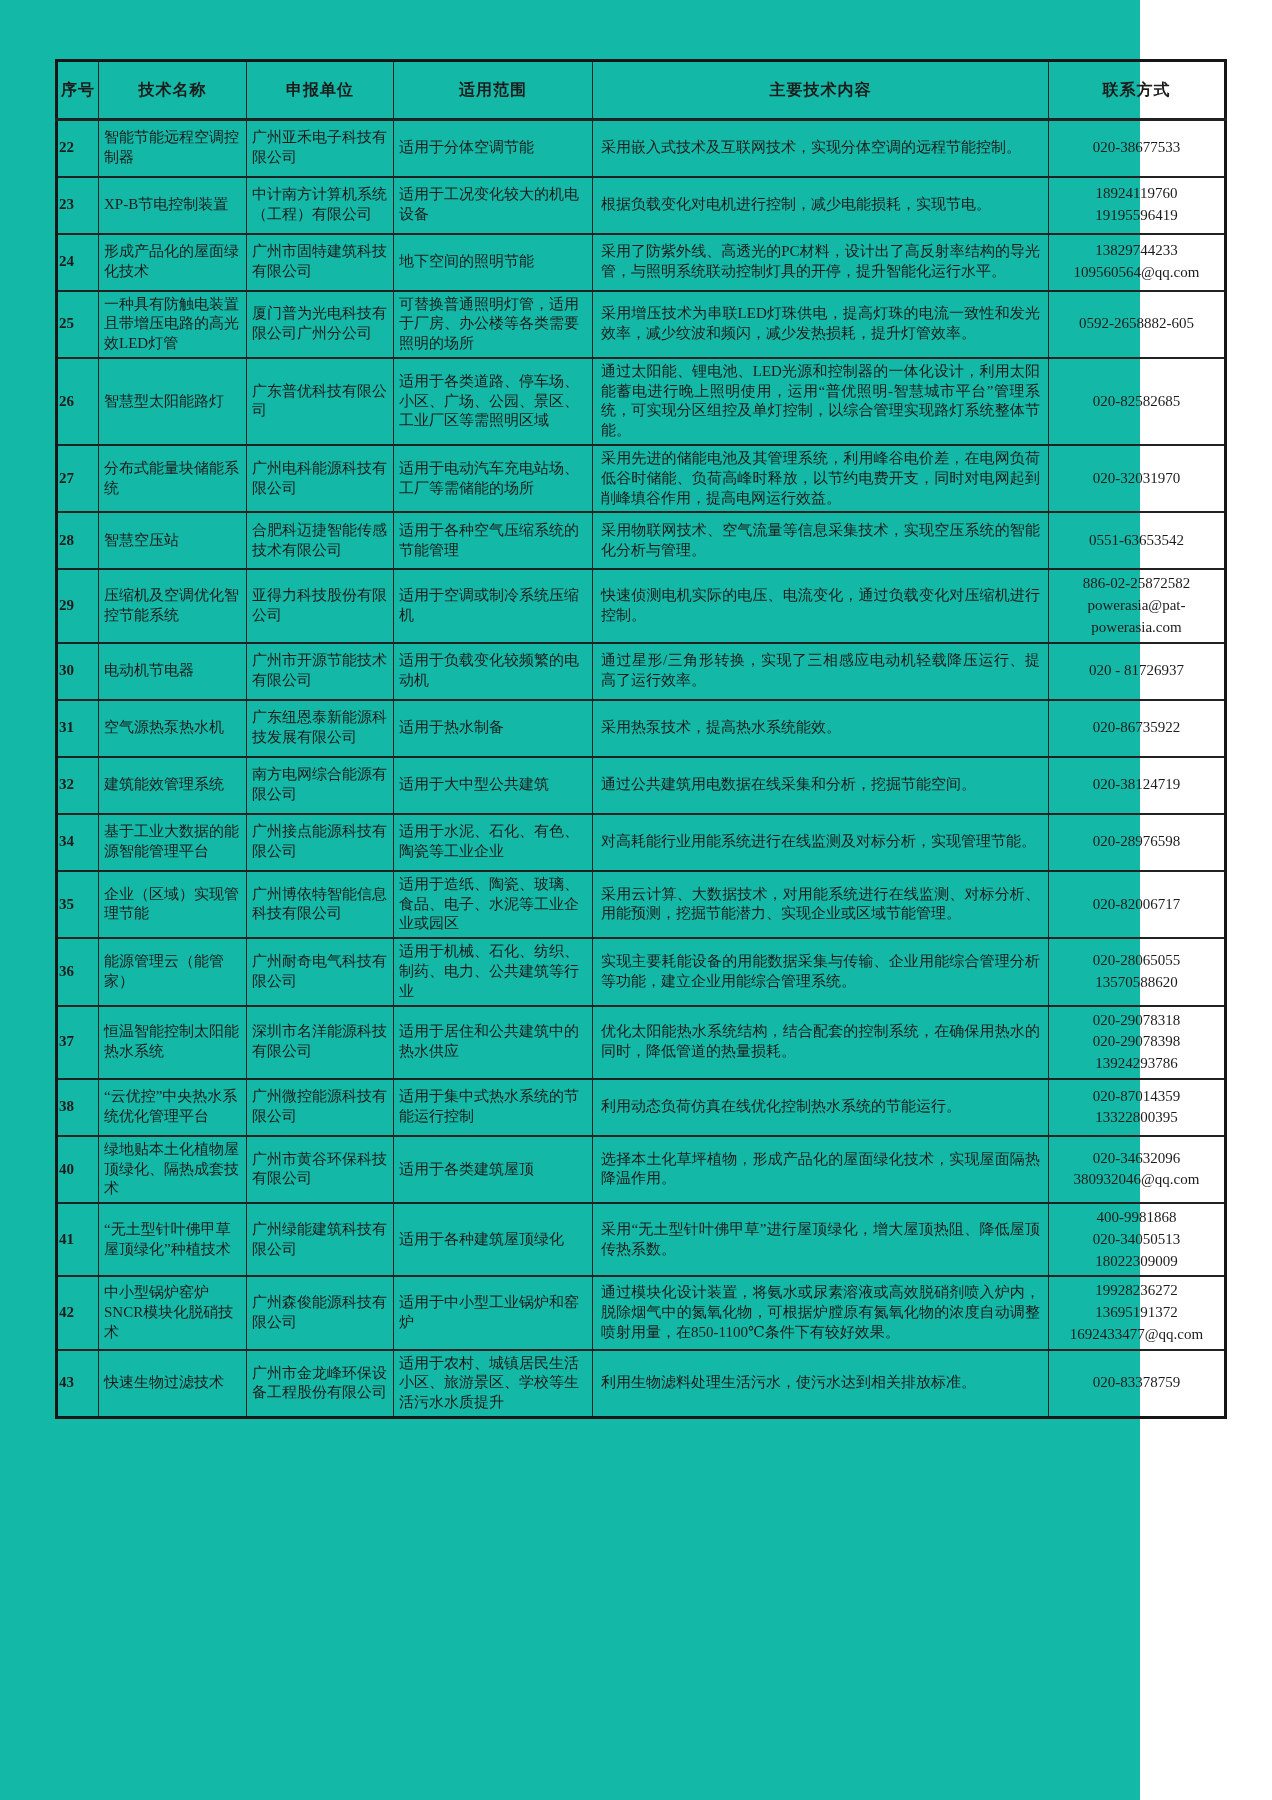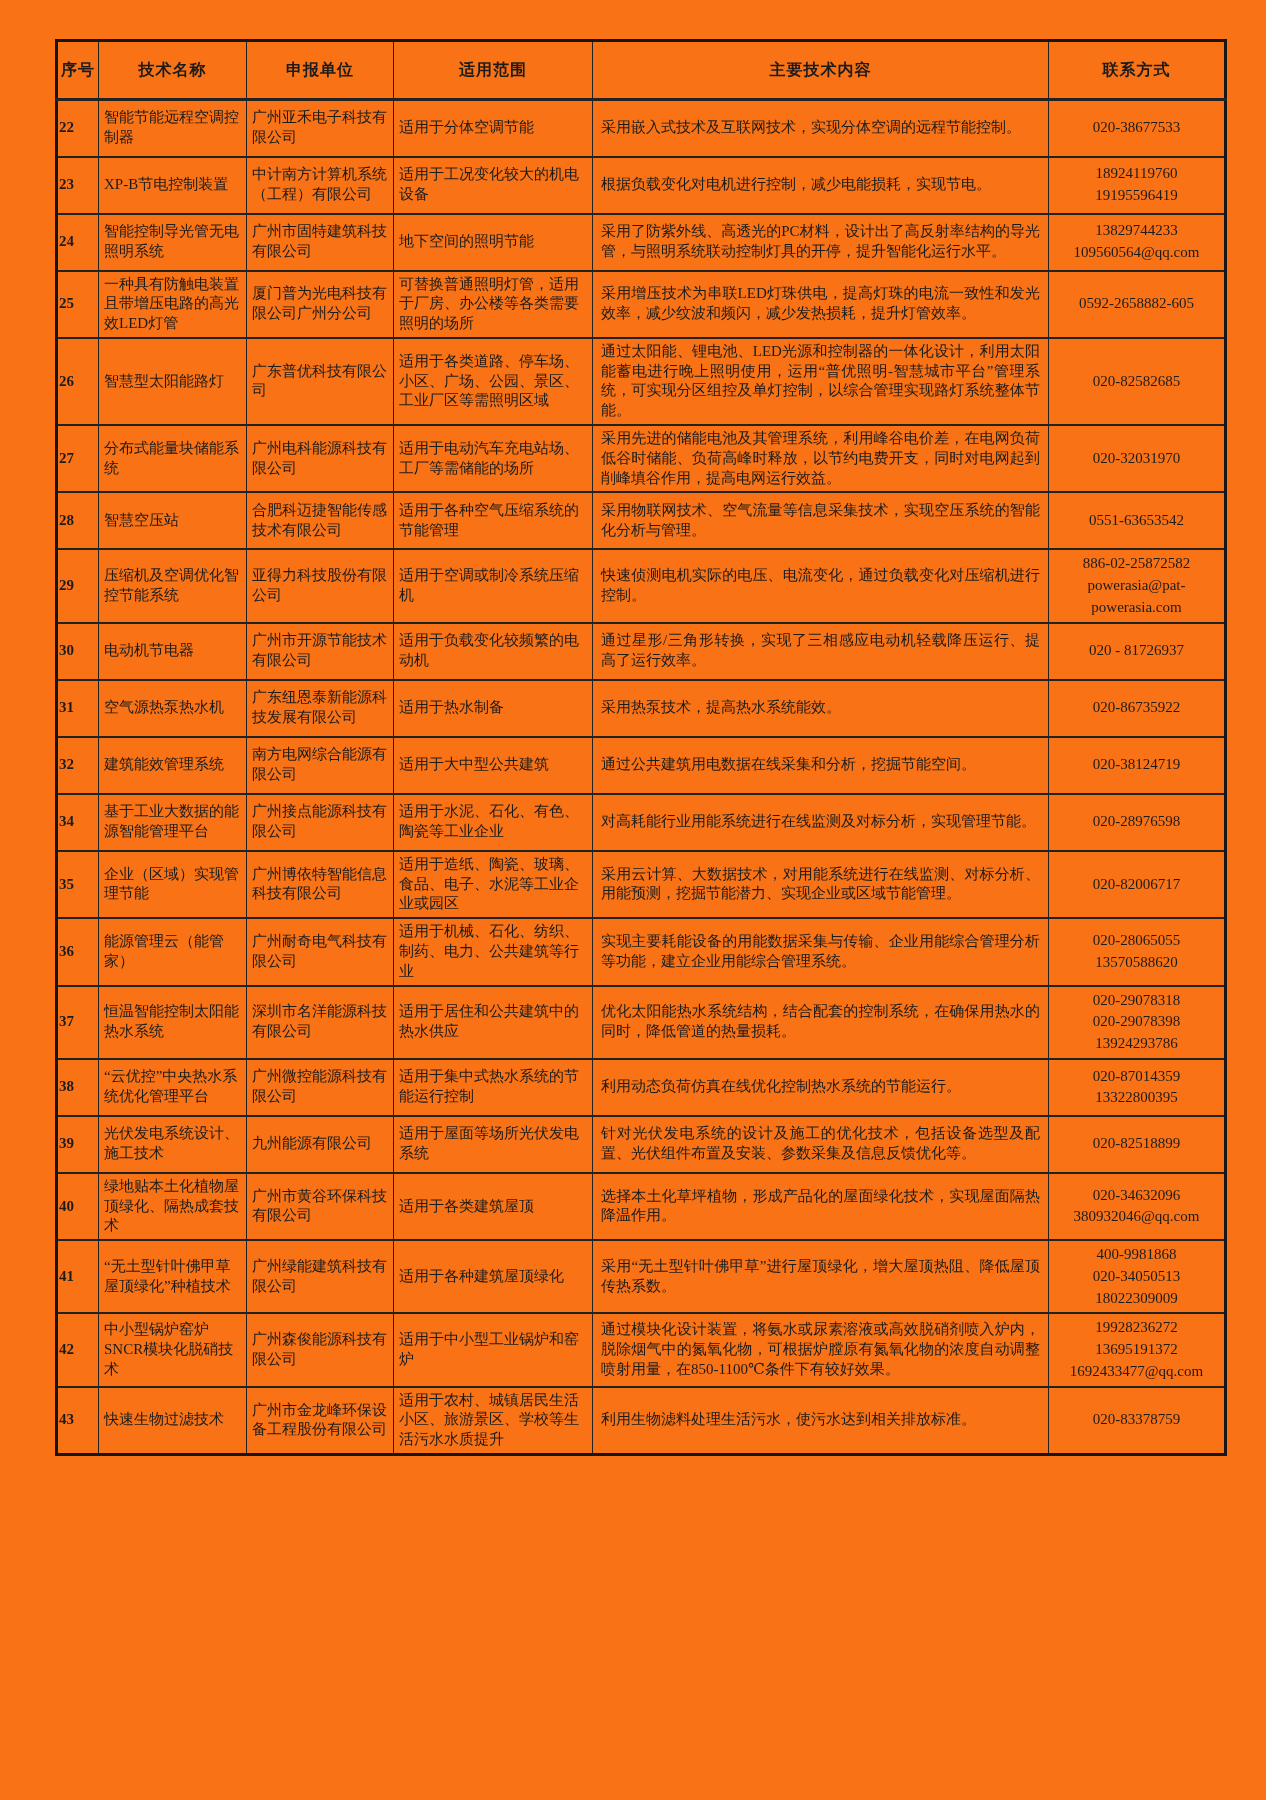--- a/index.html
+++ b/index.html
@@ -9,24 +9,24 @@
   }
   body {
     width: 1272px;
     height: 1800px;
     font-family: "Liberation Serif", "DejaVu Serif", serif;
     color: #1c1c1c;
     -webkit-font-smoothing: antialiased;
   }
   .page {
     box-sizing: border-box;
-    width: 1266px;
+    width: 1140px;
     height: 1800px;
-    padding: 39px 48px 0 55px;
-    background: #f97316;
+    padding: 59px 48px 0 55px;
+    background: #14b8a6;
   }
   table.tech-table {
     border-collapse: collapse;
     table-layout: fixed;
     width: 1169px;
     border: 3px solid #161616;
   }
   .tech-table th, .tech-table td {
     border: solid #222222;
     border-width: 2px 1px;
@@ -101,21 +101,21 @@
     <td class="c-no">23</td>
     <td class="c-name">XP-B节电控制装置</td>
     <td class="c-org">中计南方计算机系统（工程）有限公司</td>
     <td class="c-scope">适用于工况变化较大的机电设备</td>
     <td class="c-content">根据负载变化对电机进行控制，减少电能损耗，实现节电。</td>
     <td class="c-contact">18924119760
 19195596419</td>
   </tr>
         <tr>
     <td class="c-no">24</td>
-    <td class="c-name">智能控制导光管无电照明系统</td>
+    <td class="c-name">形成产品化的屋面绿化技术</td>
     <td class="c-org">广州市固特建筑科技有限公司</td>
     <td class="c-scope">地下空间的照明节能</td>
     <td class="c-content">采用了防紫外线、高透光的PC材料，设计出了高反射率结构的导光管，与照明系统联动控制灯具的开停，提升智能化运行水平。</td>
     <td class="c-contact">13829744233
 109560564@qq.com</td>
   </tr>
         <tr>
     <td class="c-no">25</td>
     <td class="c-name">一种具有防触电装置且带增压电路的高光效LED灯管</td>
     <td class="c-org">厦门普为光电科技有限公司广州分公司</td>
@@ -218,28 +218,20 @@
         <tr>
     <td class="c-no">38</td>
     <td class="c-name">“云优控”中央热水系统优化管理平台</td>
     <td class="c-org">广州微控能源科技有限公司</td>
     <td class="c-scope">适用于集中式热水系统的节能运行控制</td>
     <td class="c-content">利用动态负荷仿真在线优化控制热水系统的节能运行。</td>
     <td class="c-contact">020-87014359
 13322800395</td>
   </tr>
         <tr>
-    <td class="c-no">39</td>
-    <td class="c-name">光伏发电系统设计、施工技术</td>
-    <td class="c-org">九州能源有限公司</td>
-    <td class="c-scope">适用于屋面等场所光伏发电系统</td>
-    <td class="c-content">针对光伏发电系统的设计及施工的优化技术，包括设备选型及配置、光伏组件布置及安装、参数采集及信息反馈优化等。</td>
-    <td class="c-contact">020-82518899</td>
-  </tr>
-        <tr>
     <td class="c-no">40</td>
     <td class="c-name">绿地贴本土化植物屋顶绿化、隔热成套技术</td>
     <td class="c-org">广州市黄谷环保科技有限公司</td>
     <td class="c-scope">适用于各类建筑屋顶</td>
     <td class="c-content">选择本土化草坪植物，形成产品化的屋面绿化技术，实现屋面隔热降温作用。</td>
     <td class="c-contact">020-34632096
 380932046@qq.com</td>
   </tr>
         <tr>
     <td class="c-no">41</td>

